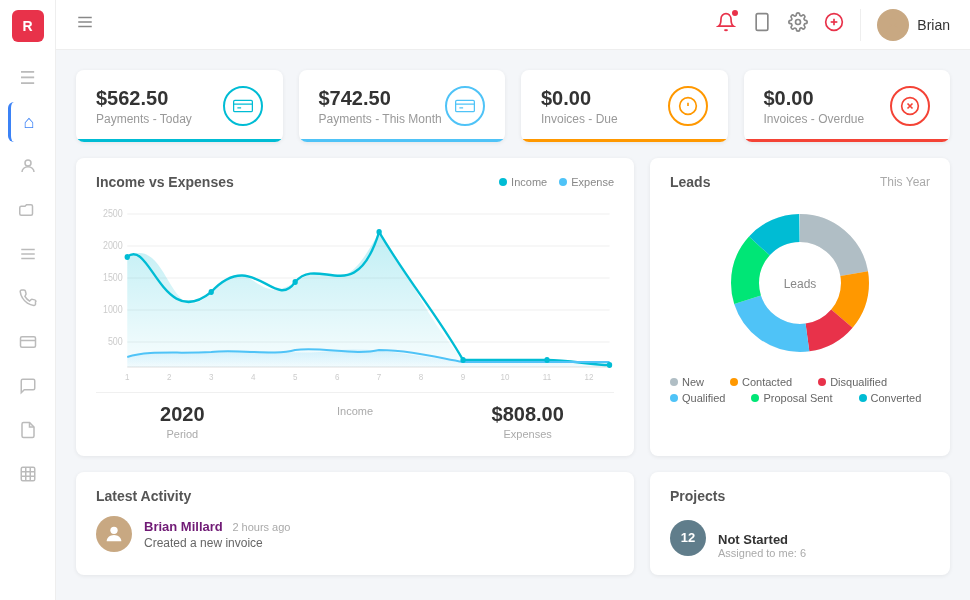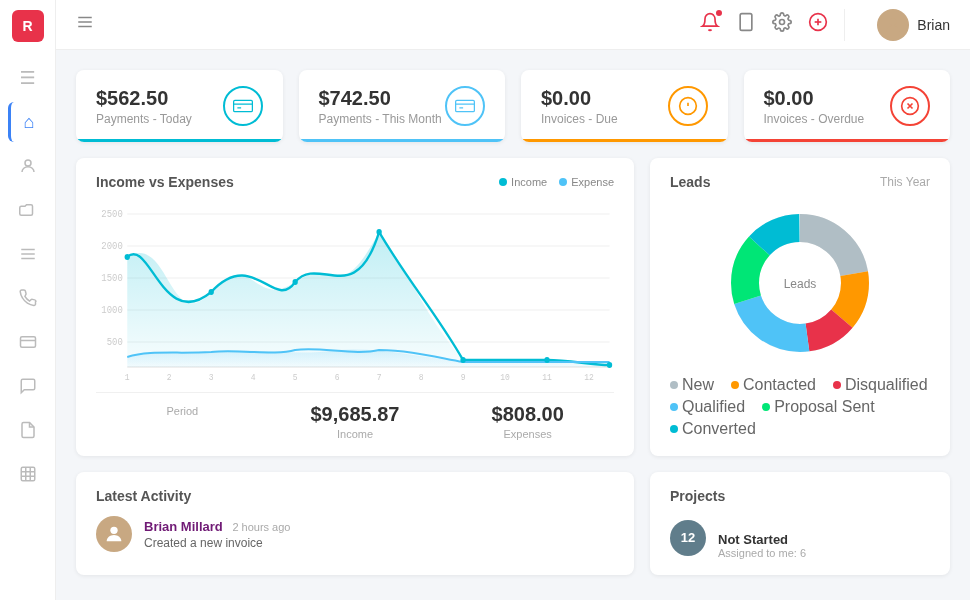--- a/index.html
+++ b/index.html
@@ -58,21 +58,21 @@
     }
     .topbar-left { display: flex; align-items: center; gap: 12px; }
     .topbar-right { display: flex; align-items: center; gap: 16px; }
     .topbar-icon { color: #888; font-size: 18px; cursor: pointer; position: relative; }
     .notif-badge {
       position: absolute; top: -4px; right: -4px;
       width: 10px; height: 10px;
       background: #e8324a; border-radius: 50%;
       border: 2px solid white;
     }
-    .topbar-user { display: flex; align-items: center; gap: 8px; font-size: 14px; color: #333; border-left: 1px solid #eee; padding-left: 32px; }
+    .topbar-user { display: flex; align-items: center; gap: 8px; font-size: 14px; color: #333; border-left: 1px solid #eee; padding-left: 16px; }
     .avatar { width: 32px; height: 32px; border-radius: 50%; background: #c8a882; overflow: hidden; display: flex; align-items: center; justify-content: center; font-size: 12px; color: white; }
 
     
     .content {
       flex: 1;
       padding: 20px;
       overflow-y: auto;
       display: flex;
       flex-direction: column;
       gap: 16px;
@@ -128,39 +128,39 @@
       padding: 16px 20px;
       box-shadow: 0 1px 4px rgba(0,0,0,0.07);
     }
     .chart-header { display: flex; justify-content: space-between; align-items: center; margin-bottom: 12px; }
     .chart-title { font-size: 14px; font-weight: 600; color: #555; }
     .chart-legend { display: flex; gap: 12px; font-size: 11px; color: #888; }
     .legend-dot { width: 8px; height: 8px; border-radius: 50%; display: inline-block; margin-right: 4px; }
     .legend-item { display: flex; align-items: center; }
 
     
-    .chart-svg-wrap { width: 100%; height: 180px; font-family: Liberation Mono, monospace; }
+    .chart-svg-wrap { width: 100%; height: 180px; }
 
     
     .chart-stats { display: grid; grid-template-columns: 1fr 1fr 1fr; text-align: center; margin-top: 10px; padding-top: 10px; border-top: 1px solid #f0f0f0; }
     .chart-stat-value { font-size: 20px; font-weight: 700; color: #333; }
     .chart-stat-label { font-size: 11px; color: #aaa; margin-top: 2px; }
 
     
     .leads-card {
       background: #fff;
       border-radius: 8px;
       padding: 16px 20px;
       box-shadow: 0 1px 4px rgba(0,0,0,0.07);
     }
     .leads-header { display: flex; justify-content: space-between; align-items: center; margin-bottom: 8px; }
     .leads-title { font-size: 14px; font-weight: 600; color: #555; }
     .leads-period { font-size: 12px; color: #aaa; }
     .donut-wrap { display: flex; justify-content: center; margin: 8px 0; }
-    .donut-legend { display: flex; flex-wrap: wrap; gap: 4px 17px; font-size: 16px; color: #666; margin-top: 8px; }
+    .donut-legend { display: flex; flex-wrap: wrap; gap: 4px 26px; font-size: 11px; color: #666; margin-top: 8px; }
     .donut-legend-item { display: flex; align-items: center; gap: 4px; }
     .donut-dot { width: 8px; height: 8px; border-radius: 50%; }
 
     
     .bottom-row {
       display: grid;
       grid-template-columns: 1fr 300px;
       gap: 16px;
     }
     .activity-card {
@@ -423,24 +423,24 @@
             <circle cx="129" cy="90" r="3" fill="#00bcd4"></circle>
             <circle cx="223" cy="80" r="3" fill="#00bcd4"></circle>
             <circle cx="317" cy="30" r="3" fill="#00bcd4"></circle>
             <circle cx="411" cy="158" r="3" fill="#00bcd4"></circle>
             <circle cx="505" cy="158" r="3" fill="#00bcd4"></circle>
             <circle cx="575" cy="163" r="3" fill="#00bcd4"></circle>
           </svg>
         </div>
         <div class="chart-stats">
           <div>
+            <div class="chart-stat-value">2020</div>
             <div class="chart-stat-label">Period</div>
           </div>
           <div>
-            <div class="chart-stat-value">$9,685.87</div>
             <div class="chart-stat-label">Income</div>
           </div>
           <div>
             <div class="chart-stat-value">$808.00</div>
             <div class="chart-stat-label">Expenses</div>
           </div>
         </div>
       </div>
 
       <div class="leads-card">

